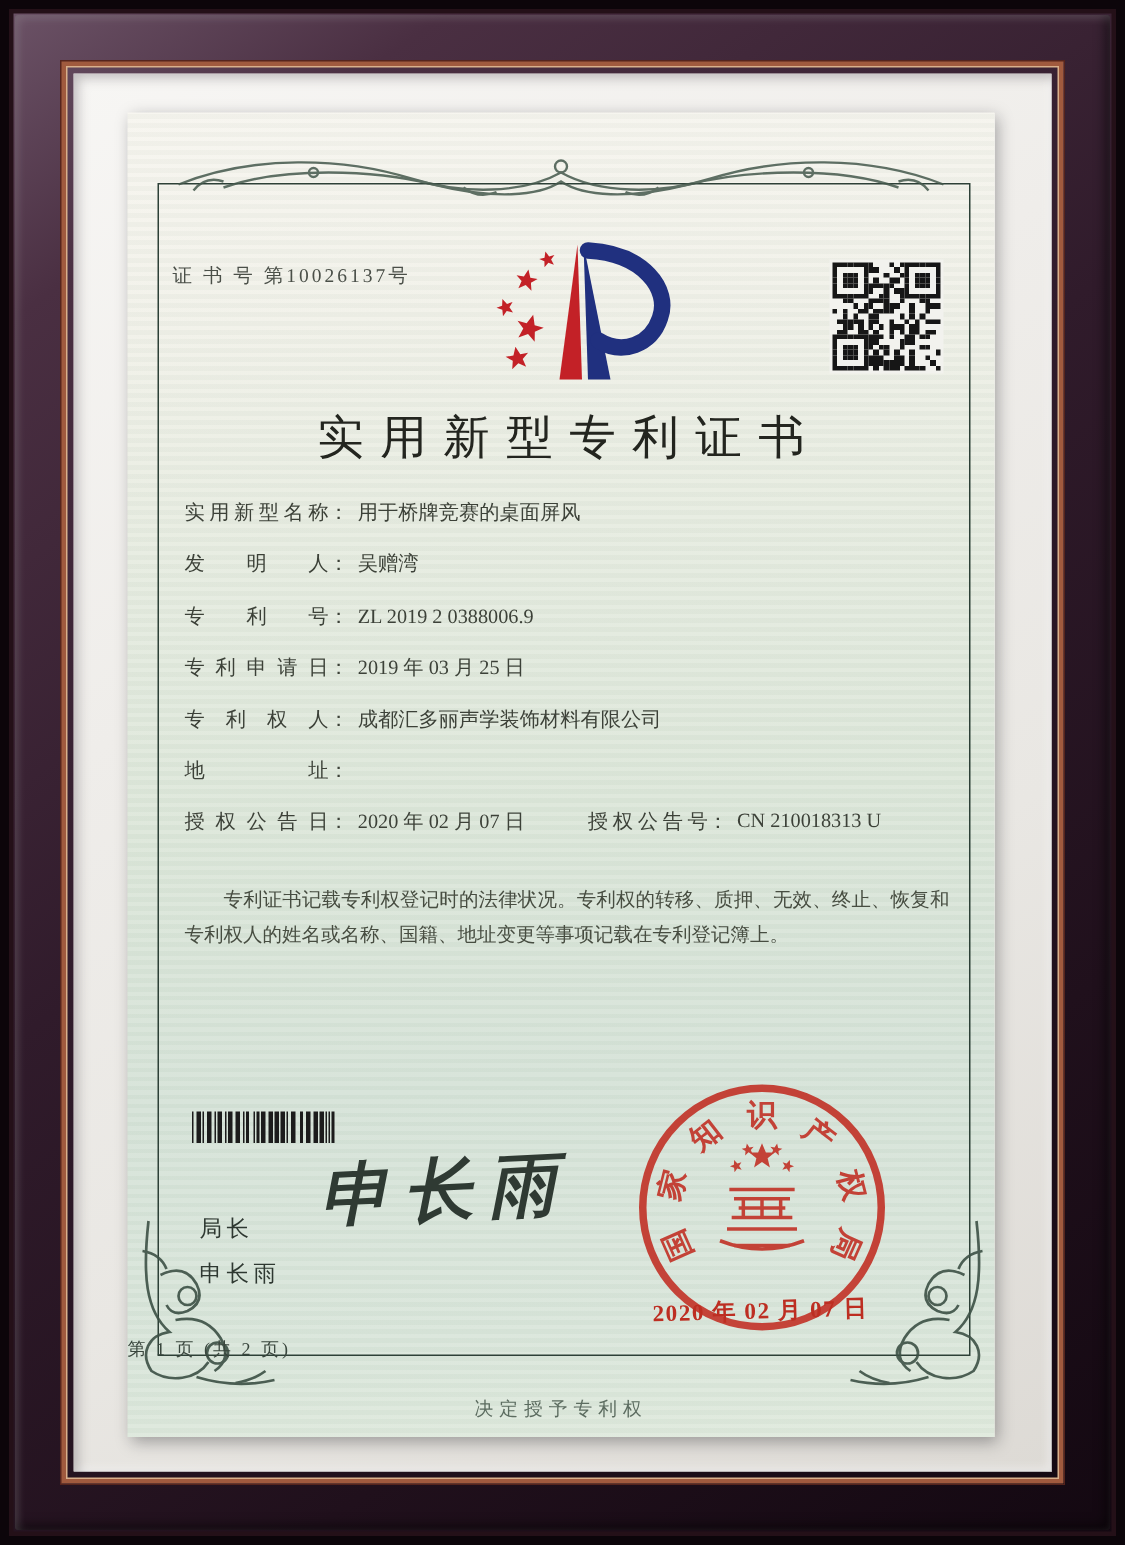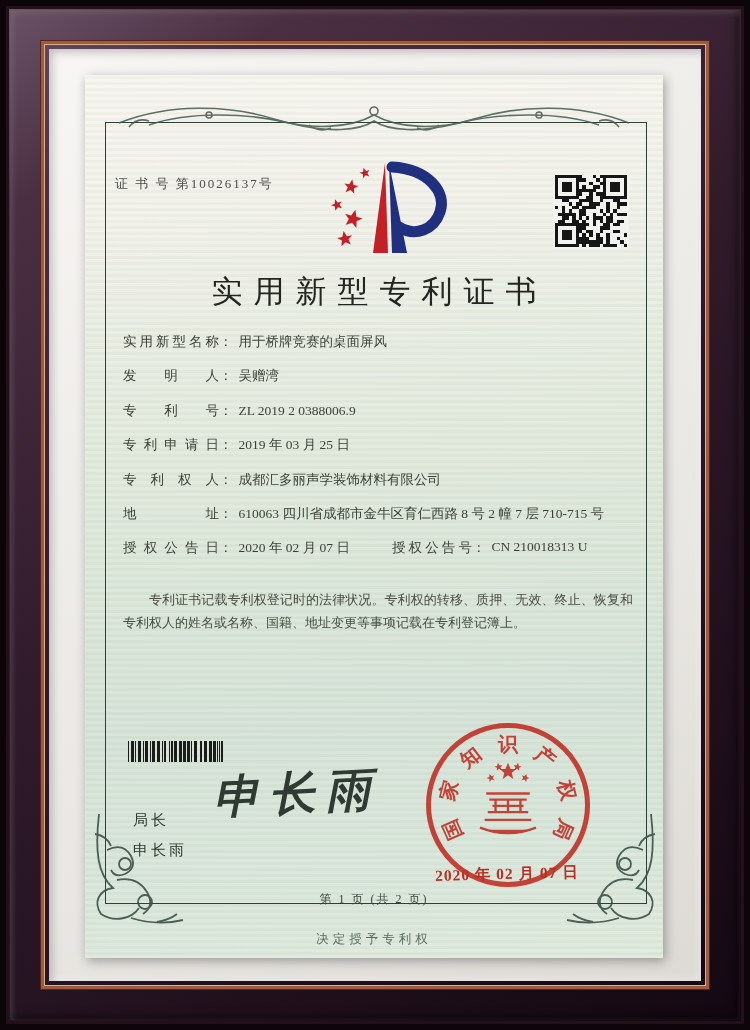--- a/index.html
+++ b/index.html
@@ -54,21 +54,21 @@
   .director{position:absolute;left:48px;top:710px;font-size:15px;letter-spacing:3px;color:#2e3831;line-height:2.0;margin-top:20px;}
   .signature{position:absolute;left:128px;top:688px;font-size:46px;font-style:italic;font-weight:bold;
       letter-spacing:10px;color:#2f3a33;transform:rotate(-3deg);white-space:nowrap;}
   .seal{position:absolute;left:338px;top:645px;width:170px;height:170px;opacity:.92;}
   .seal-ring{position:absolute;inset:3px;border:5px solid #c2352a;border-radius:50%;}
   .seal-char{position:absolute;left:50%;top:50%;font-size:20px;font-weight:bold;color:#c2352a;
       width:22px;margin-left:-11px;height:22px;margin-top:-11px;text-align:center;line-height:22px;}
   .seal-emblem{position:absolute;left:50%;top:50%;transform:translate(-50%,-52%);}
   .seal-date{position:absolute;left:350px;top:789px;font-size:15.5px;font-weight:bold;color:#bd2e22;
       letter-spacing:1px;transform:rotate(-1.5deg);white-space:nowrap;}
-  .pageinfo{position:absolute;left:0;right:0;top:816px;text-align:center;font-size:12px;
+  .pageinfo{position:absolute;left:0;right:0;top:816px;font-size:12px;
       letter-spacing:2px;color:#39463d;}
   .backnote{position:absolute;left:0;right:0;top:856px;text-align:center;font-size:12.5px;
       letter-spacing:4px;color:#5c6c60;}
 </style>
 </head>
 <body>
 
 <div class="scene">
   <div class="frame-wood"></div>
   <div class="frame-edge"></div>
@@ -610,21 +610,20 @@
         <span class="fvalue">2019 年 03 月 25 日</span>
       </div>
       <div class="frow">
         <span class="flabel">专利权人</span>
           <span class="fcolon">：</span>
         <span class="fvalue">成都汇多丽声学装饰材料有限公司</span>
       </div>
       <div class="frow">
         <span class="flabel">地址</span>
           <span class="fcolon">：</span>
-        <span class="fvalue">610063 四川省成都市金牛区育仁西路 8 号 2 幢 7 层 710-715 号</span>
       </div>
       <div class="grant-row">
         <span class="gpair">
           <span class="flabel2 flabel">授权公告日</span>
             <span class="fcolon">：</span>
           <span class="fvalue">2020 年 02 月 07 日</span>
         </span>
         <span class="gpair right">
           <span class="flabel2">授权公告号</span>
             <span class="fcolon">：</span>

